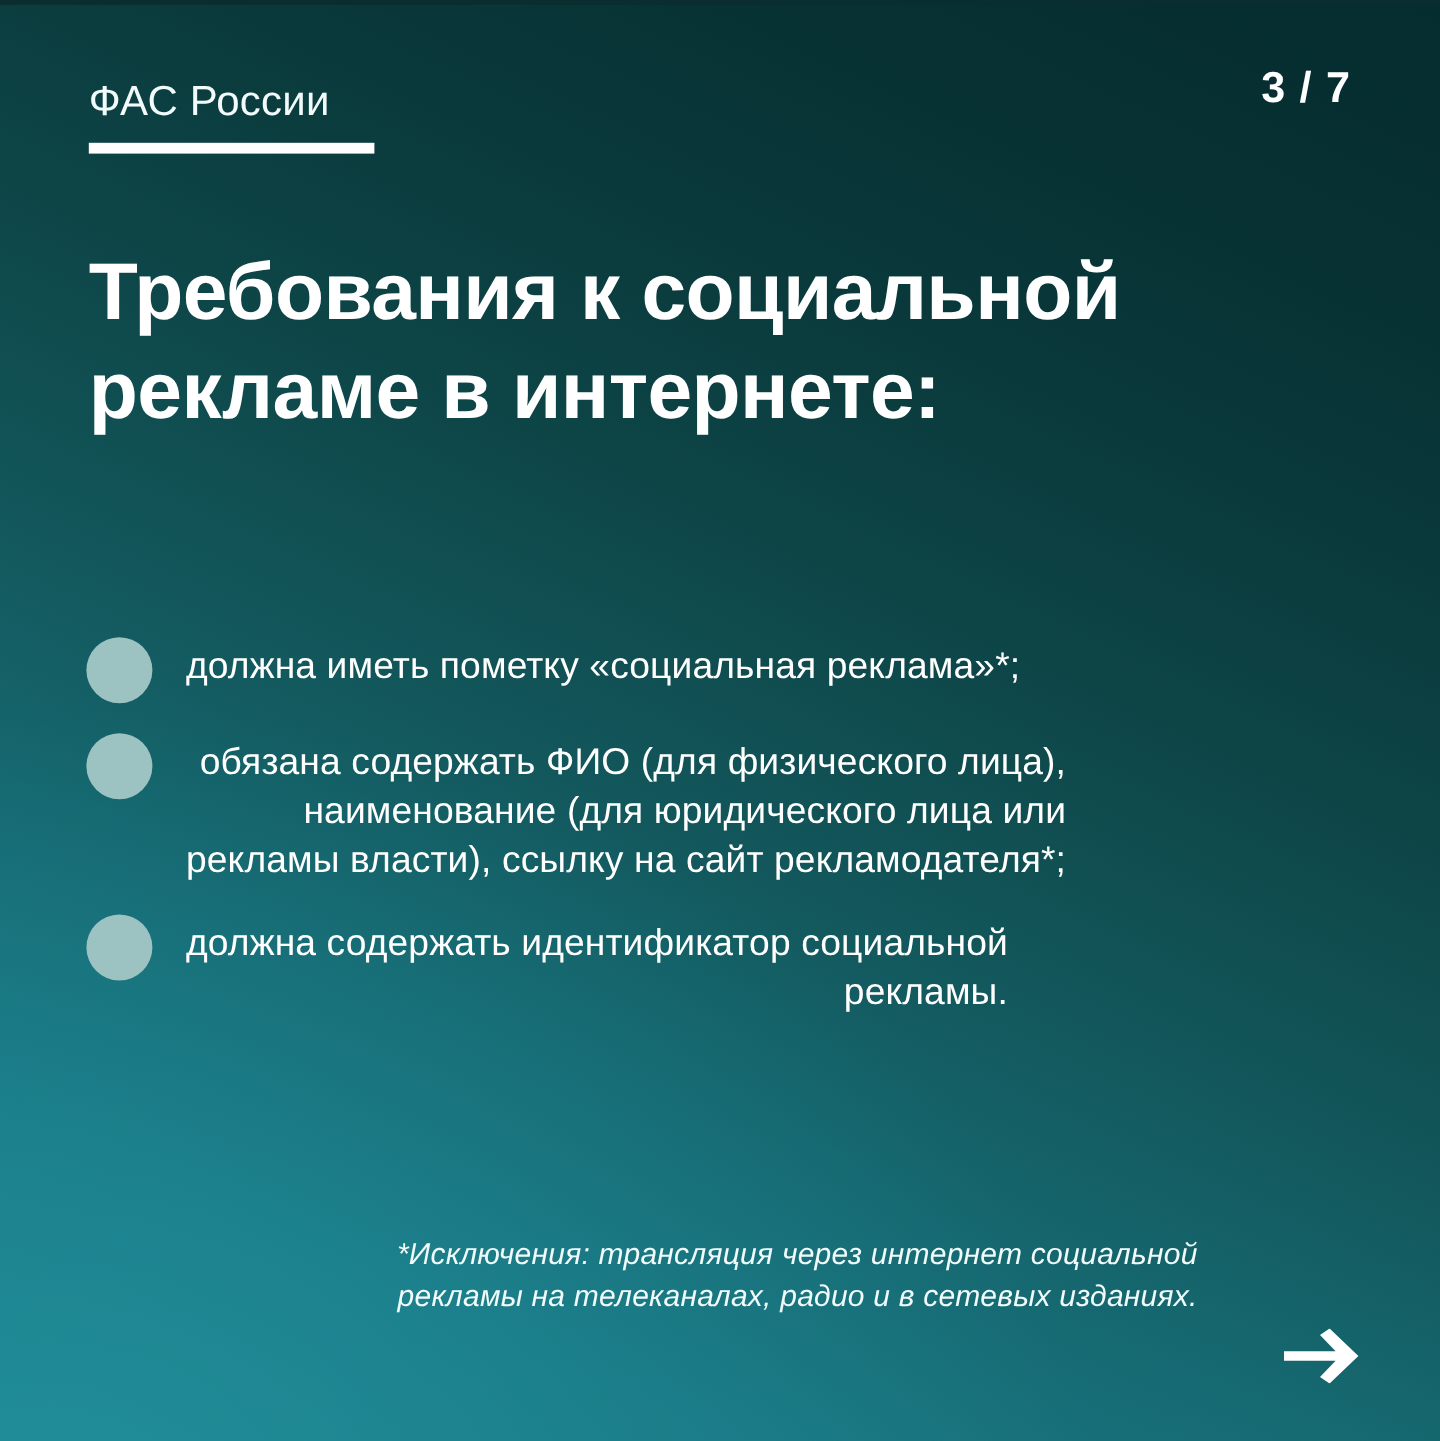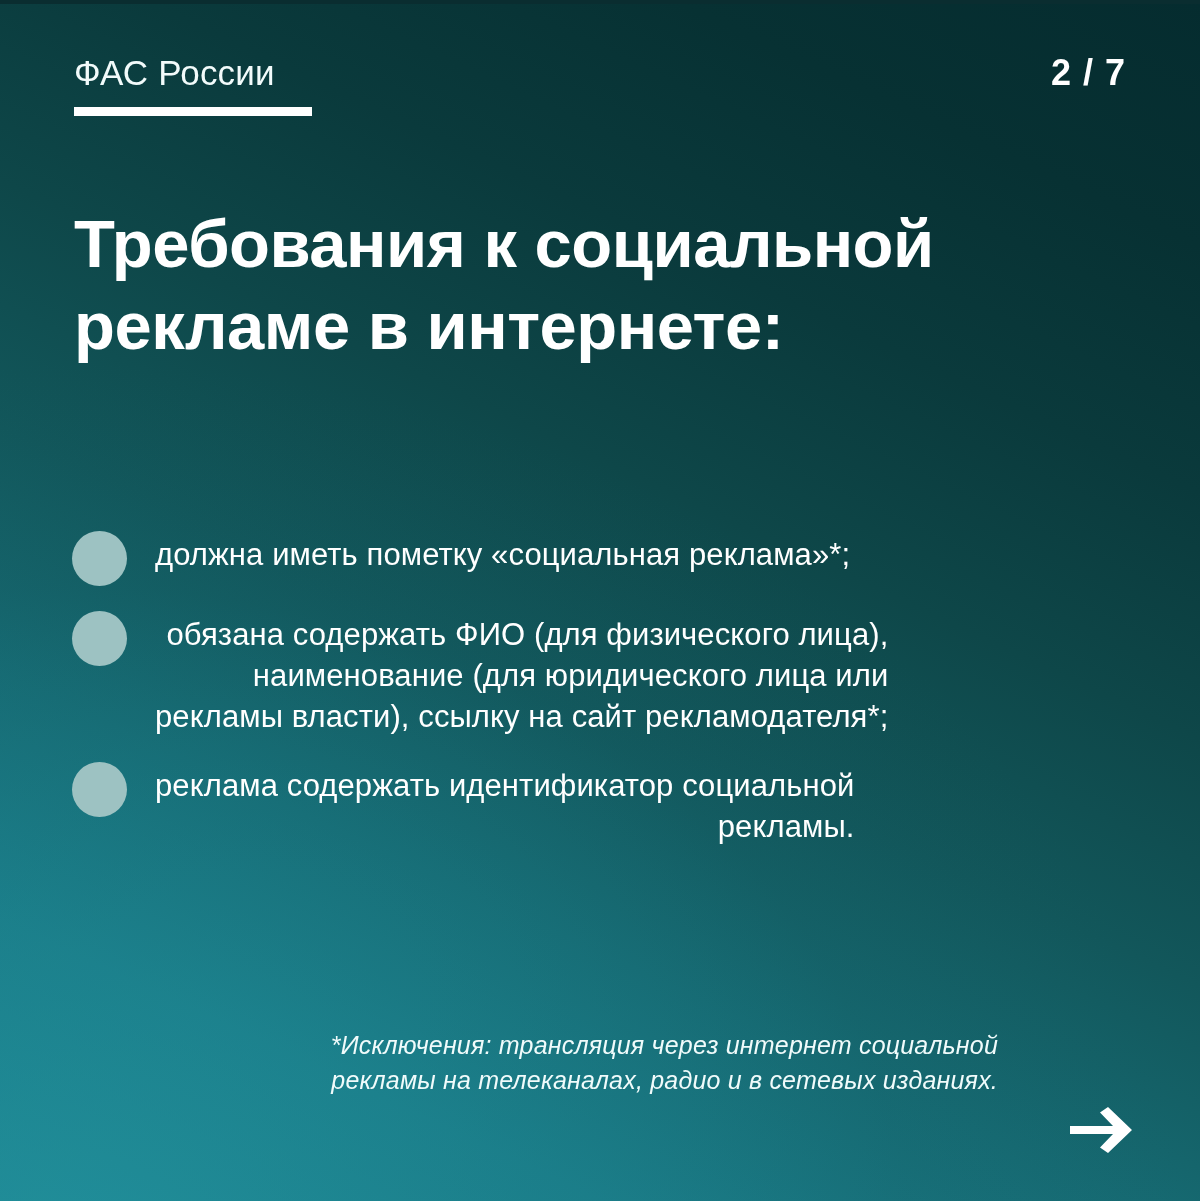--- a/index.html
+++ b/index.html
@@ -51,21 +51,21 @@
     position: absolute;
     top: 52px;
     left: 74px;
     right: 74px;
     height: 70px;
     z-index: 3;
   }
   .brand {
     position: absolute;
     left: 0;
-    top: 0;
+    top: 12px;
   }
   .brand-name {
     font-size: 35px;
     font-weight: 500;
     color: #f2fbfb;
     letter-spacing: 0.2px;
     line-height: 42px;
     white-space: nowrap;
   }
   .brand-rule {
@@ -167,21 +167,21 @@
 
 <div class="slide">
 
   <div class="topstrip"></div>
 
   <div class="header">
     <div class="brand">
       <div class="brand-name">ФАС России</div>
       <div class="brand-rule"></div>
     </div>
-    <div class="pager">2 / 7</div>
+    <div class="pager">3 / 7</div>
   </div>
 
   <div class="title">Требования к социальной
 рекламе в интернете:</div>
 
   <div class="bullets">
 
     <div class="bullet-row">
       <div class="bullet-dot"></div>
       <div class="bullet-text">должна иметь пометку «социальная реклама»*;</div>
@@ -189,21 +189,21 @@
 
     <div class="bullet-row">
       <div class="bullet-dot"></div>
       <div class="bullet-text">обязана содержать ФИО (для физического лица),
 наименование (для юридического лица или
 рекламы власти), ссылку на сайт рекламодателя*;</div>
     </div>
 
     <div class="bullet-row">
       <div class="bullet-dot"></div>
-      <div class="bullet-text">реклама содержать идентификатор социальной
+      <div class="bullet-text">должна содержать идентификатор социальной
 рекламы.</div>
     </div>
 
   </div>
 
   <div class="footnote">*Исключения: трансляция через интернет социальной
 рекламы на телеканалах, радио и в сетевых изданиях.</div>
 
   <div class="next-arrow">
     <svg width="66" height="46" viewBox="0 0 66 46" aria-hidden="true">

